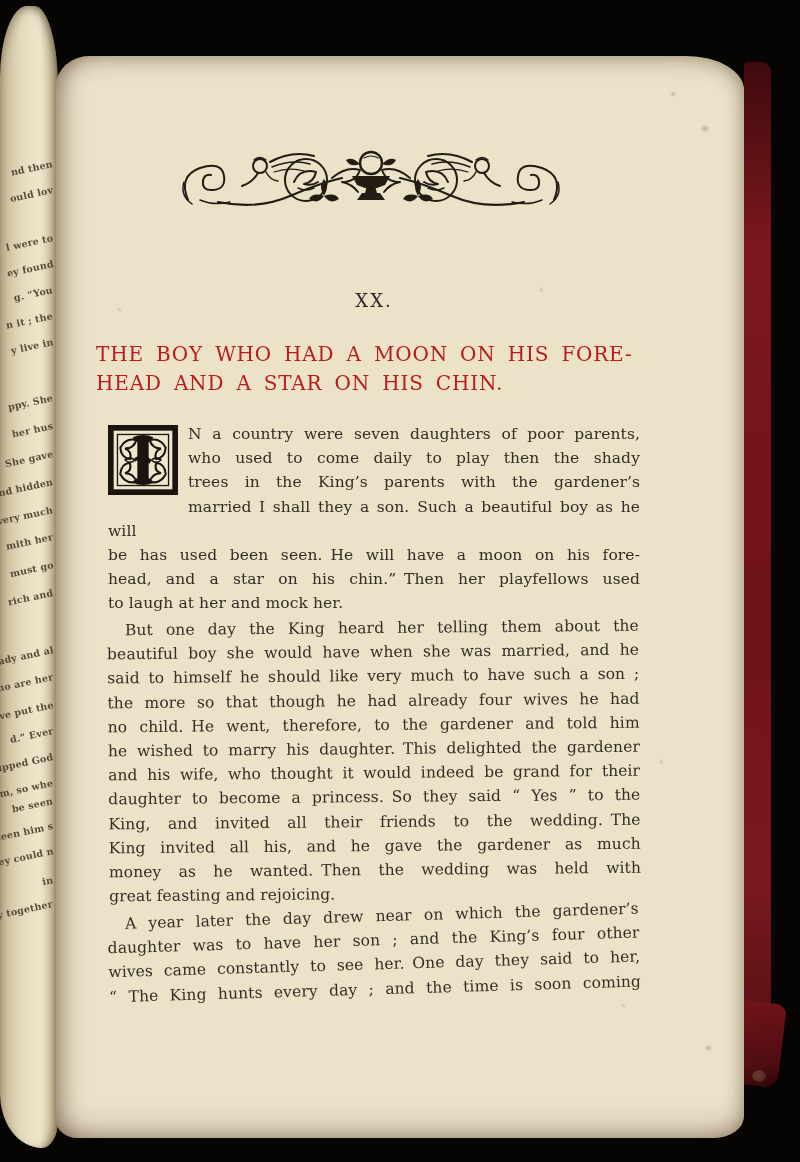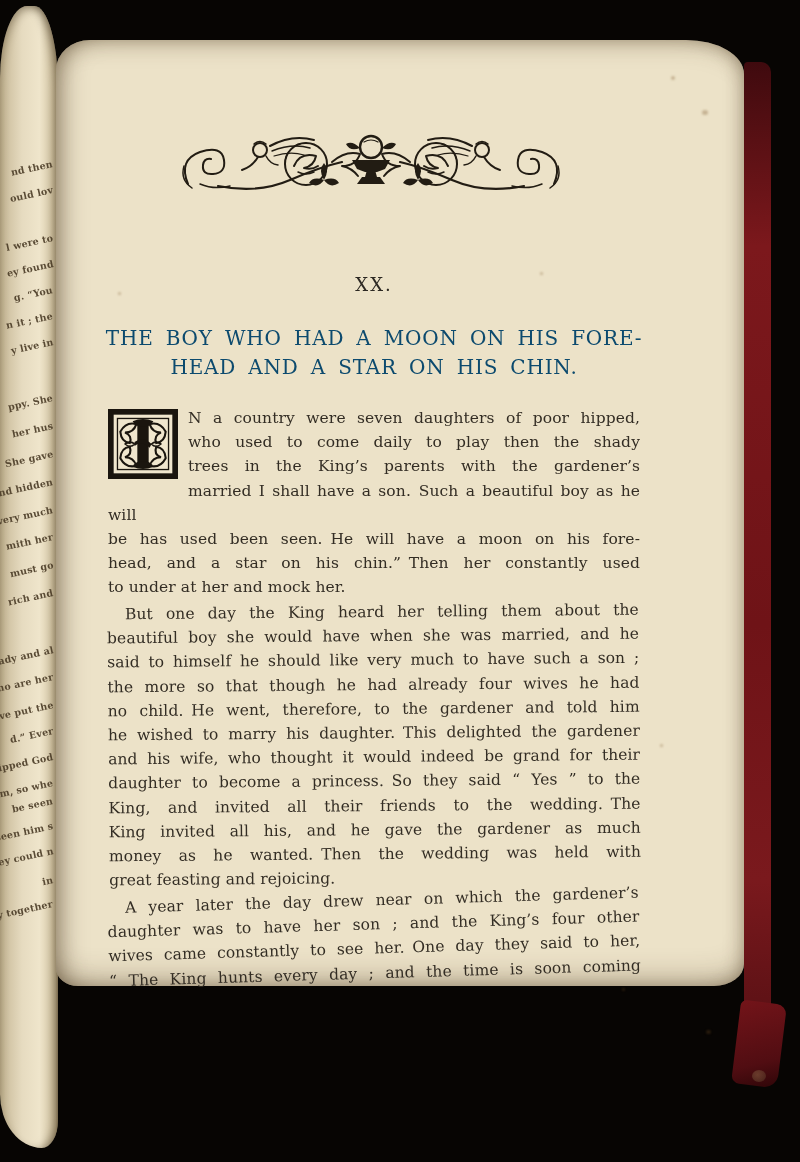--- a/index.html
+++ b/index.html
@@ -36,21 +36,21 @@
     transform:rotate(7deg);border-radius:6px 10px 14px 8px;
   }
   .cover-corner{
     position:absolute;left:752px;top:1070px;width:14px;height:12px;
     background:radial-gradient(circle at 40% 40%,#97765073,#5a3f2a66);
     border-radius:50%;
   }
 
   
   .book-page{
-    position:absolute;left:56px;top:40px;width:688px;height:946px;
+    position:absolute;left:56px;top:56px;width:688px;height:1082px;
     background:
       radial-gradient(120% 90% at 35% 38%, rgba(255,252,242,.45), rgba(0,0,0,0) 62%),
       repeating-linear-gradient(178deg, rgba(115,95,55,.05) 0 2px, rgba(0,0,0,0) 2px 6px),
       linear-gradient(90deg,#c8b997 0%,#ddd1b2 5%,#eade c6 12%,#ece2c8 16%,#efe5cc 55%,#eadfc5 86%,#ded2b4 96%,#d0c2a2 100%);
     background-color:#ece2c8;
     border-radius:34px 58px 30px 22px / 30px 34px 22px 18px;
     box-shadow:
       inset 16px 0 26px -12px rgba(60,40,15,.5),
       inset -12px 0 20px -12px rgba(60,40,15,.38),
       inset 0 -20px 34px -20px rgba(60,40,15,.45),
@@ -62,22 +62,22 @@
   .ornament{position:absolute;left:118px;top:92px;width:394px;height:64px;}
   .ornament svg{width:100%;height:100%;}
 
   
   .chapter-num{
     position:absolute;left:52px;top:234px;width:532px;
     text-align:center;font-size:18px;letter-spacing:2px;color:#2c2822;
   }
   .chapter-title{
     position:absolute;left:40px;top:284px;width:556px;
-    text-align:center;font-size:20px;line-height:29px;
-    letter-spacing:.8px;word-spacing:5px;color:#0c4a6e;
+    font-size:20px;line-height:29px;
+    letter-spacing:.8px;word-spacing:5px;color:#b91c1c;
   }
 
   
   .body-text{
     position:absolute;left:52px;top:366px;width:532px;
     font-size:15.5px;line-height:24.2px;color:#332d24;letter-spacing:.1px;
   }
   .para{position:relative;}
   .p2{transform:rotate(-0.5deg);}
   .p3{transform:rotate(-1.7deg);transform-origin:40% 50%;}
@@ -203,27 +203,27 @@
         <path d="M56,37 q-6,-4 -10,0 q4,5 10,0" stroke-width="1.6"></path>
       </g>
       <g fill="#1a150e">
         <path d="M31,16 h12 v42 h-12 z"></path>
         <path d="M26,13 q11,-5 22,0 q-3,6 -11,6 q-8,0 -11,-6 z"></path>
         <path d="M26,61 q11,5 22,0 q-3,-6 -11,-6 q-8,0 -11,6 z"></path>
         <path d="M28,35 q9,-7 18,2 l-2,4 q-8,-8 -16,-2 z"></path>
       </g>
     </svg>
   </div>
-          <div class="line">N a country were seven daughters of poor hipped,</div>
+          <div class="line">N a country were seven daughters of poor parents,</div>
           <div class="line">who used to come daily to play then the shady</div>
           <div class="line">trees in the King’s parents with the gardener’s</div>
-          <div class="line">married I shall have a son. Such a beautiful boy as he will</div>
+          <div class="line">married I shall they a son. Such a beautiful boy as he will</div>
           <div class="line">be has used been seen. He will have a moon on his fore-</div>
-          <div class="line">head, and a star on his chin.” Then her constantly used</div>
-          <div class="line last">to under at her and mock her.</div>
+          <div class="line">head, and a star on his chin.” Then her playfellows used</div>
+          <div class="line last">to laugh at her and mock her.</div>
         </div>
         <div class="para p2">
           <div class="line indent">But one day the King heard her telling them about the</div>
           <div class="line">beautiful boy she would have when she was married, and he</div>
           <div class="line">said to himself he should like very much to have such a son ;</div>
           <div class="line">the more so that though he had already four wives he had</div>
           <div class="line">no child. He went, therefore, to the gardener and told him</div>
           <div class="line">he wished to marry his daughter. This delighted the gardener</div>
           <div class="line">and his wife, who thought it would indeed be grand for their</div>
           <div class="line">daughter to become a princess. So they said “ Yes ” to the</div>

